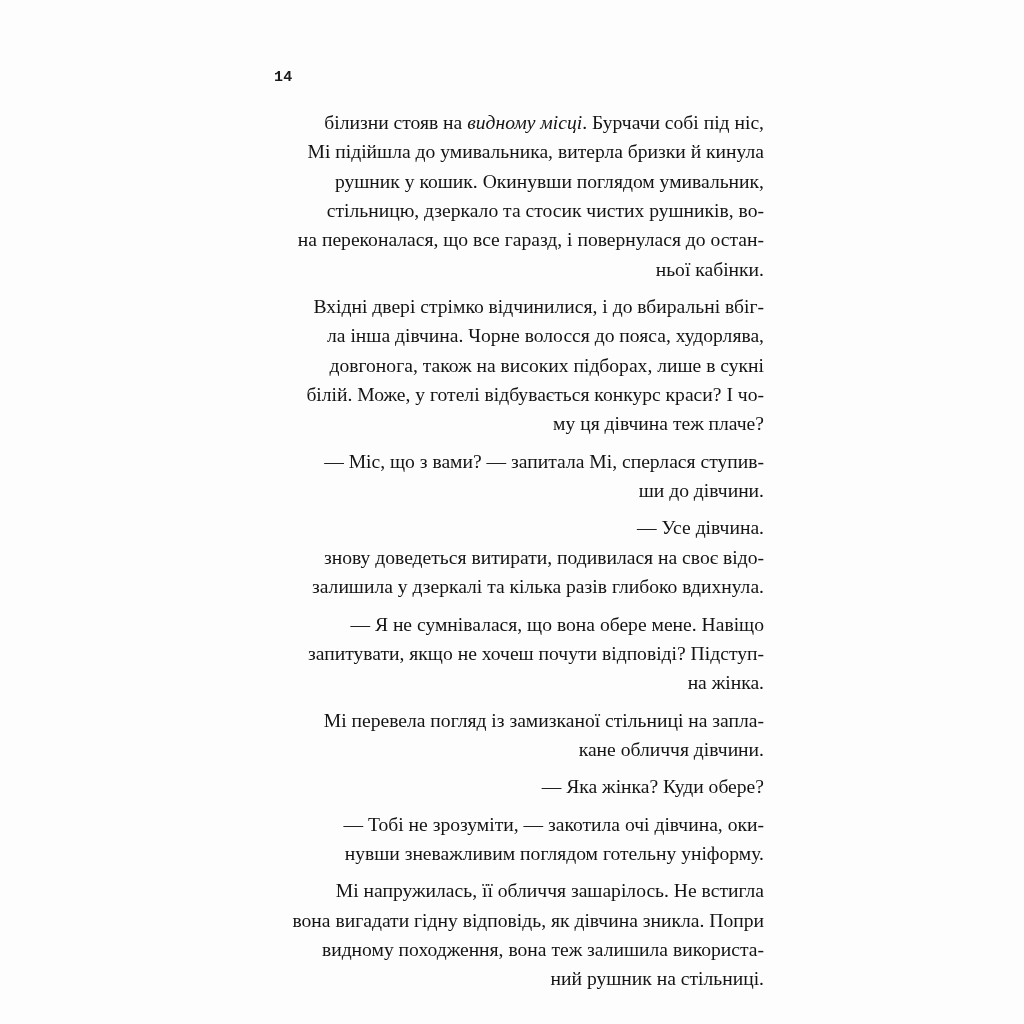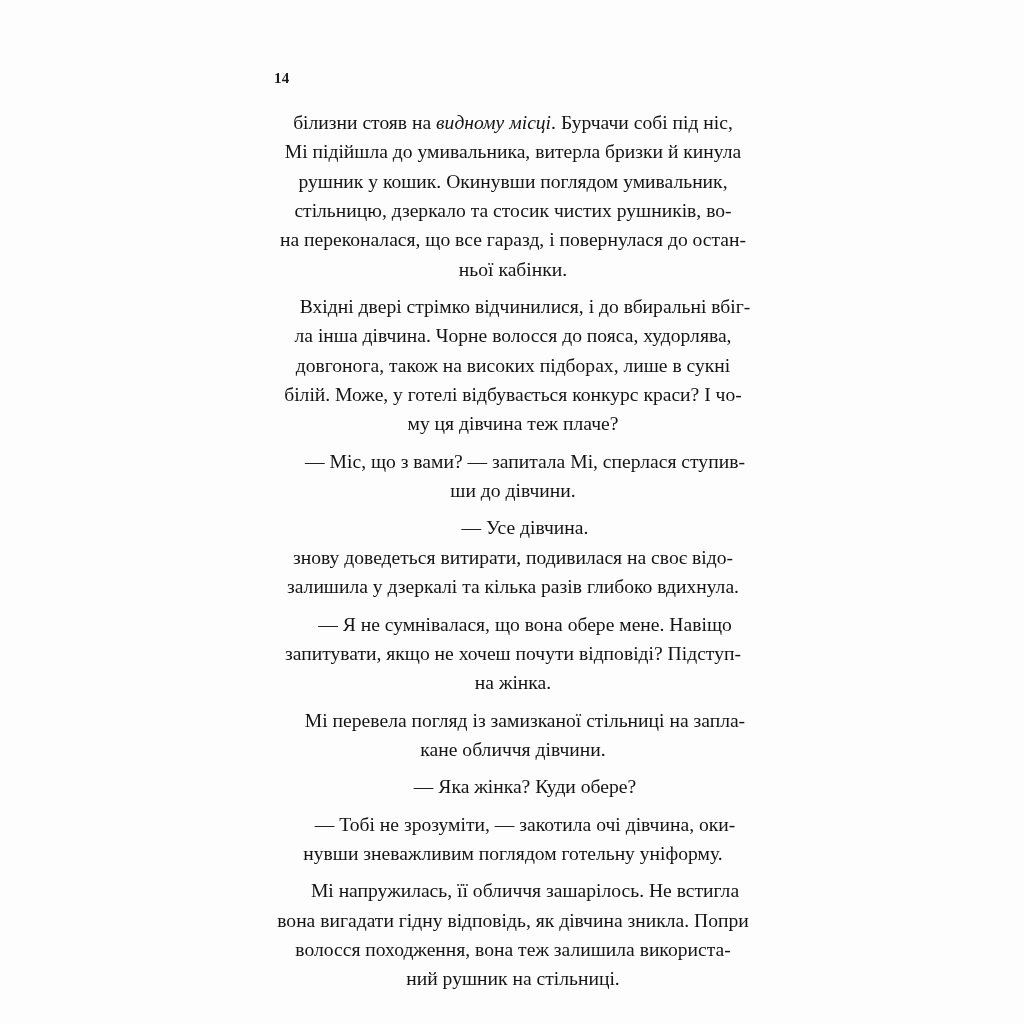--- a/index.html
+++ b/index.html
@@ -24,38 +24,38 @@
     width: 1024px;
     height: 1024px;
     background: #fdfdfd;
   }
 
   
   .folio {
     position: absolute;
     left: 274px;
     top: 68px;
-    font-family: Liberation Serif, serif;
+    font-family: Liberation Mono, monospace;
     font-size: 15px;
     font-weight: 700;
     color: #1b1b1b;
     letter-spacing: 0.2px;
     line-height: 20px;
   }
 
   
   .text-column {
     position: absolute;
-    left: 268px;
+    left: 274px;
     top: 108px;
     width: 490px;
     color: #141414;
     font-size: 19.6px;
     line-height: 29.35px;
-    text-align: center;
+    text-align: right;
   }
 
   .para {
     margin: 0;
     padding: 0;
   }
 
   
   .line {
     display: block;
@@ -118,18 +118,18 @@
       <p class="para">
         <span class="line indent"><span>— Яка жінка? Куди обере?</span></span>
       </p>
       <p class="para">
         <span class="line indent"><span>— Тобі не зрозуміти, — закотила очі дівчина, оки-</span></span>
         <span class="line"><span>нувши зневажливим поглядом готельну уніформу.</span></span>
       </p>
       <p class="para">
         <span class="line indent"><span>Мі напружилась, її обличчя зашарілось. Не встигла</span></span>
         <span class="line"><span>вона вигадати гідну відповідь, як дівчина зникла. Попри</span></span>
-        <span class="line"><span>волосся походження, вона теж залишила використа-</span></span>
+        <span class="line"><span>видному походження, вона теж залишила використа-</span></span>
         <span class="line"><span>ний рушник на стільниці.</span></span>
       </p>
     </div>
 
 </div>
 
 </body></html>

